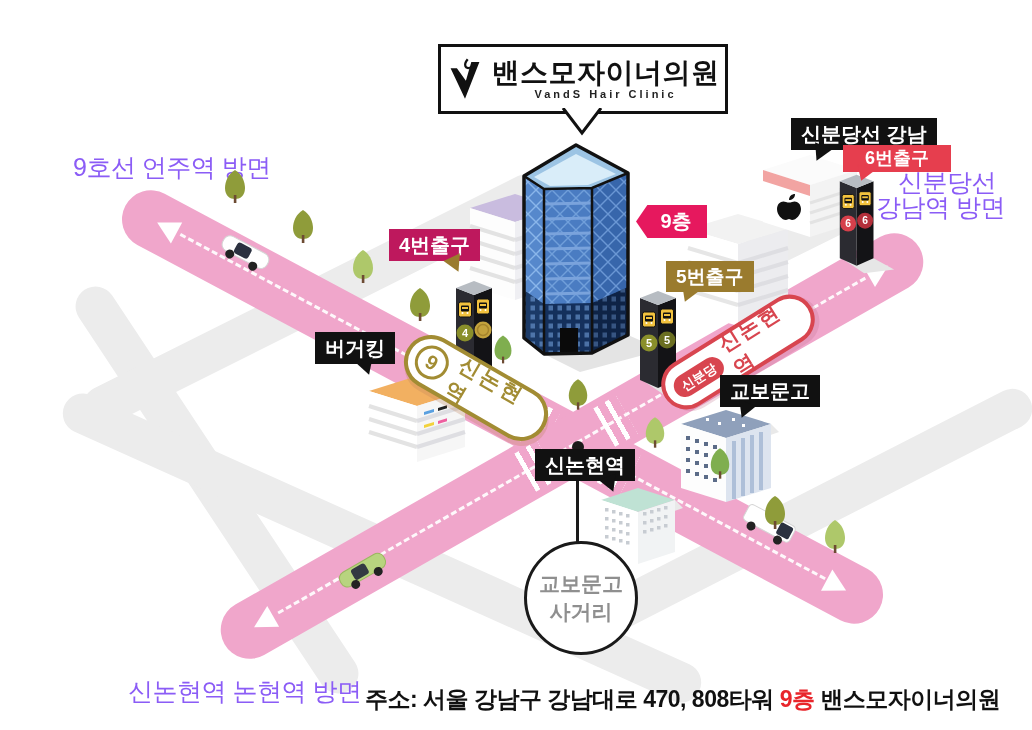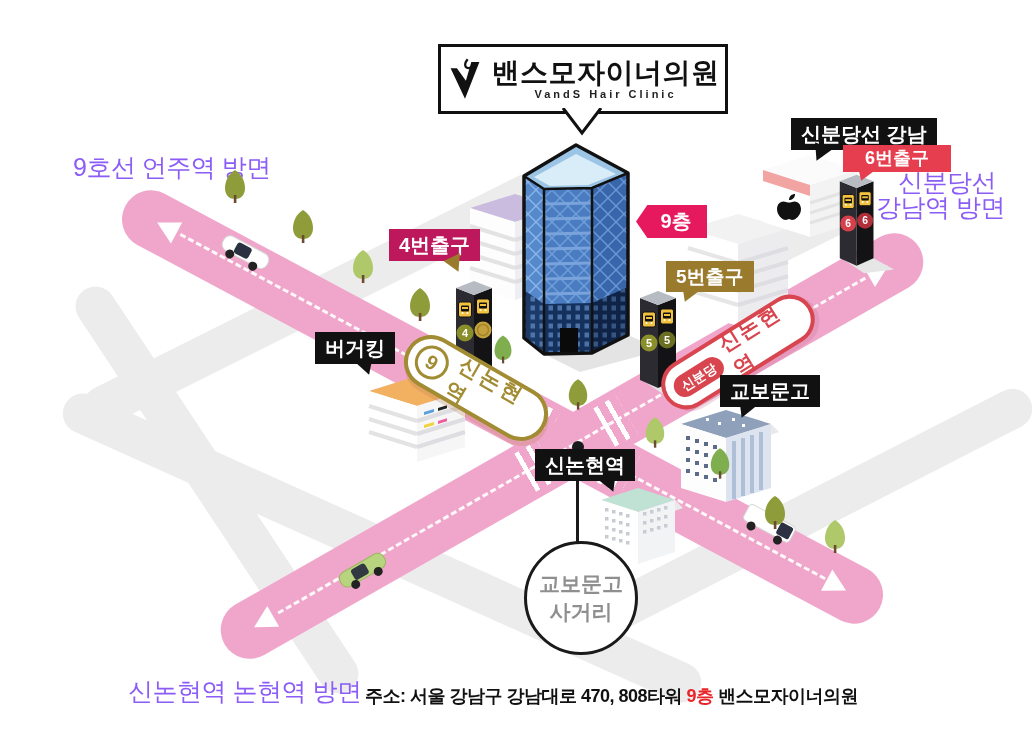--- a/index.html
+++ b/index.html
@@ -49,21 +49,21 @@
   .jcirc{position:absolute;left:524px;top:541px;width:108px;height:108px;background:#fff;
          border:3px solid #1a1a1a;border-radius:50%;z-index:24;display:flex;flex-direction:column;
          align-items:center;justify-content:center;color:#8f8f8f;font-size:21px;line-height:28px;font-weight:bold}
   
   .sign{position:absolute;left:438px;top:44px;width:284px;height:64px;background:#fff;
         border:3px solid #111;z-index:40;display:flex;align-items:center;justify-content:center;gap:9px}
   .sign .nm{font-size:28px;font-weight:bold;color:#111;line-height:29px;letter-spacing:0.5px}
   .sign .sub{font-size:11px;color:#222;letter-spacing:3px;font-weight:bold;text-align:center;margin-top:1px}
   .pointer{position:absolute;left:560px;top:108px;z-index:41}
   
-  .addr{position:absolute;left:365px;top:684px;font-size:18px;font-weight:bold;color:#111;
+  .addr{position:absolute;left:365px;top:684px;font-size:23px;font-weight:bold;color:#111;
         white-space:nowrap;z-index:40;letter-spacing:-0.5px}
   .addr .hl{color:#e8252b}
   .abs{position:absolute}
 </style>
 </head>
 <body>
 
 <div class="stage">
 
   <div class="road gray" style="left:-23px;top:470px;width:480px;height:40px;transform:rotate(56.5deg)"></div>

